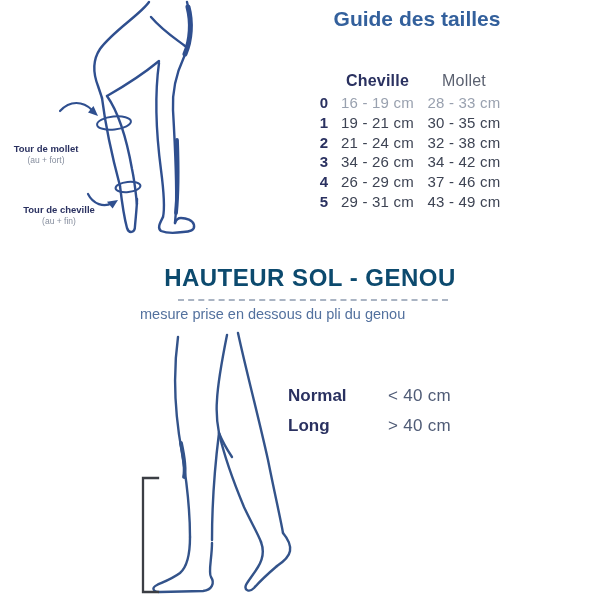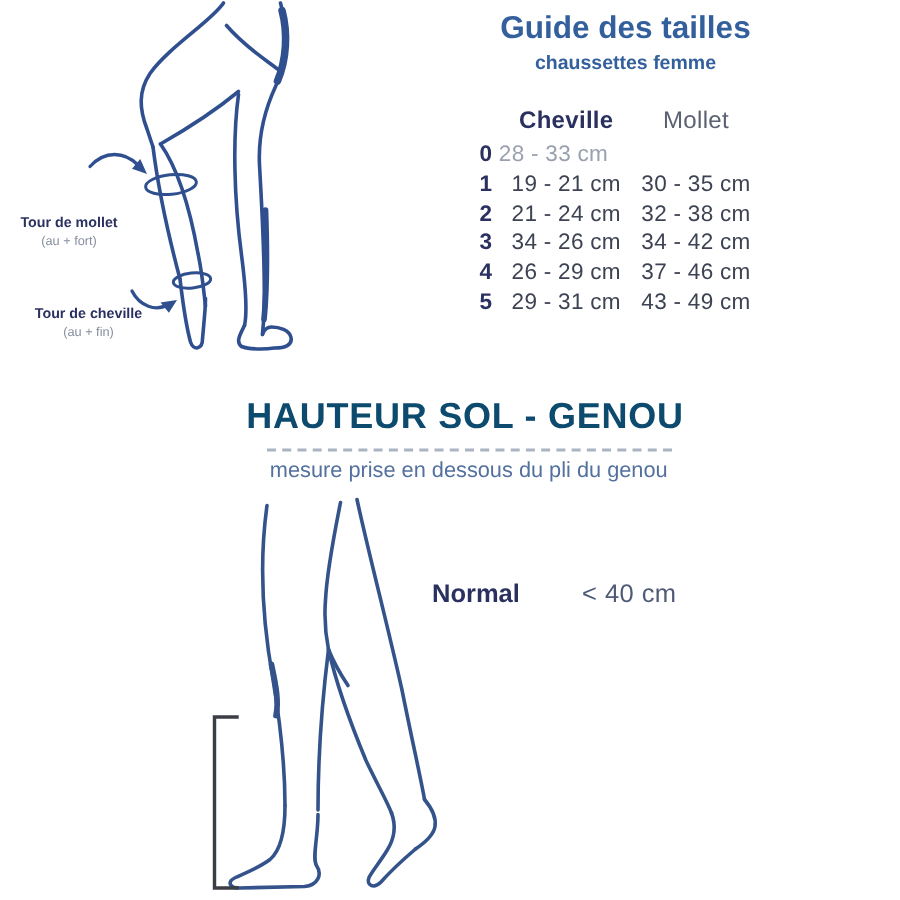--- a/index.html
+++ b/index.html
@@ -36,21 +36,21 @@
   .mlabel{text-align:center;line-height:1.25;margin-top:24px;}
   .mlabel .t{font-size:9.5px;font-weight:bold;color:var(--navy);}
   .mlabel .n{font-size:8.5px;color:var(--notegrey);}
   .lbl-mollet{left:4px;top:119px;width:84px;}
   .lbl-cheville{left:14px;top:180px;width:90px;}
 
   
   .height-title{left:140px;top:264px;width:340px;text-align:center;
     font-size:24px;font-weight:bold;color:#0c4a6e;letter-spacing:0.5px;}
   .height-dash{left:178px;top:299px;width:270px;height:0;border-top:2px dashed var(--dash);}
-  .height-subtitle{left:140px;top:306px;width:345px;text-align:center;
+  .height-subtitle{left:140px;top:306px;width:345px;text-align:left;
     font-size:14.5px;color:var(--bluegrey);}
 
   
   .options{left:278px;top:386px;margin-left:10px;}
   .opt-row{display:flex;align-items:baseline;height:30px;}
   .opt-label{width:100px;font-size:17px;font-weight:bold;color:var(--navy);}
   .opt-value{width:90px;font-size:17px;color:var(--valuegrey);letter-spacing:0.3px;}
 
   svg{display:block;}
   .stroke{fill:none;stroke:var(--line);stroke-width:2.4;stroke-linecap:round;stroke-linejoin:round;}
@@ -94,30 +94,30 @@
   <div class="abs mlabel lbl-mollet">
     <div class="t">Tour de mollet</div>
     <div class="n">(au + fort)</div>
   </div>
   <div class="abs mlabel lbl-cheville">
     <div class="t">Tour de cheville</div>
     <div class="n">(au + fin)</div>
   </div>
 
   <div class="abs guide-title">Guide des tailles</div>
-  <div class="abs guide-subtitle">chaussettes femme</div>
 
   <div class="abs size-table">
     <div class="trow thead">
       <span class="tsize"></span>
       <span class="tcell c-cheville">Cheville</span>
       <span class="tcell c-mollet">Mollet</span>
     </div>
     <div class="trow muted">
       <span class="tsize">0</span>
+      <span class="tcell c-cheville">16 - 19 cm</span>
       <span class="tcell c-mollet">28 - 33 cm</span>
     </div>
     <div class="trow">
       <span class="tsize">1</span>
       <span class="tcell c-cheville">19 - 21 cm</span>
       <span class="tcell c-mollet">30 - 35 cm</span>
     </div>
     <div class="trow">
       <span class="tsize">2</span>
       <span class="tcell c-cheville">21 - 24 cm</span>
@@ -157,15 +157,19 @@
       <path class="stroke-b" d="M141,217 C144,225 143,234 138,242 C133,250 128,256 126,260 C124,265 129,268 134,263 C141,255 150,247 157,241"></path>
     </g>
     <path class="bracket" d="M38,153 L23,153 L23,267 L38,267"></path>
   </svg>
 
   <div class="abs options">
     <div class="opt-row">
       <span class="opt-label">Normal</span>
       <span class="opt-value">&lt; 40 cm</span>
     </div>
+    <div class="opt-row">
+      <span class="opt-label">Long</span>
+      <span class="opt-value">&gt; 40 cm</span>
+    </div>
   </div>
 
 </div>
 
 </body></html>

